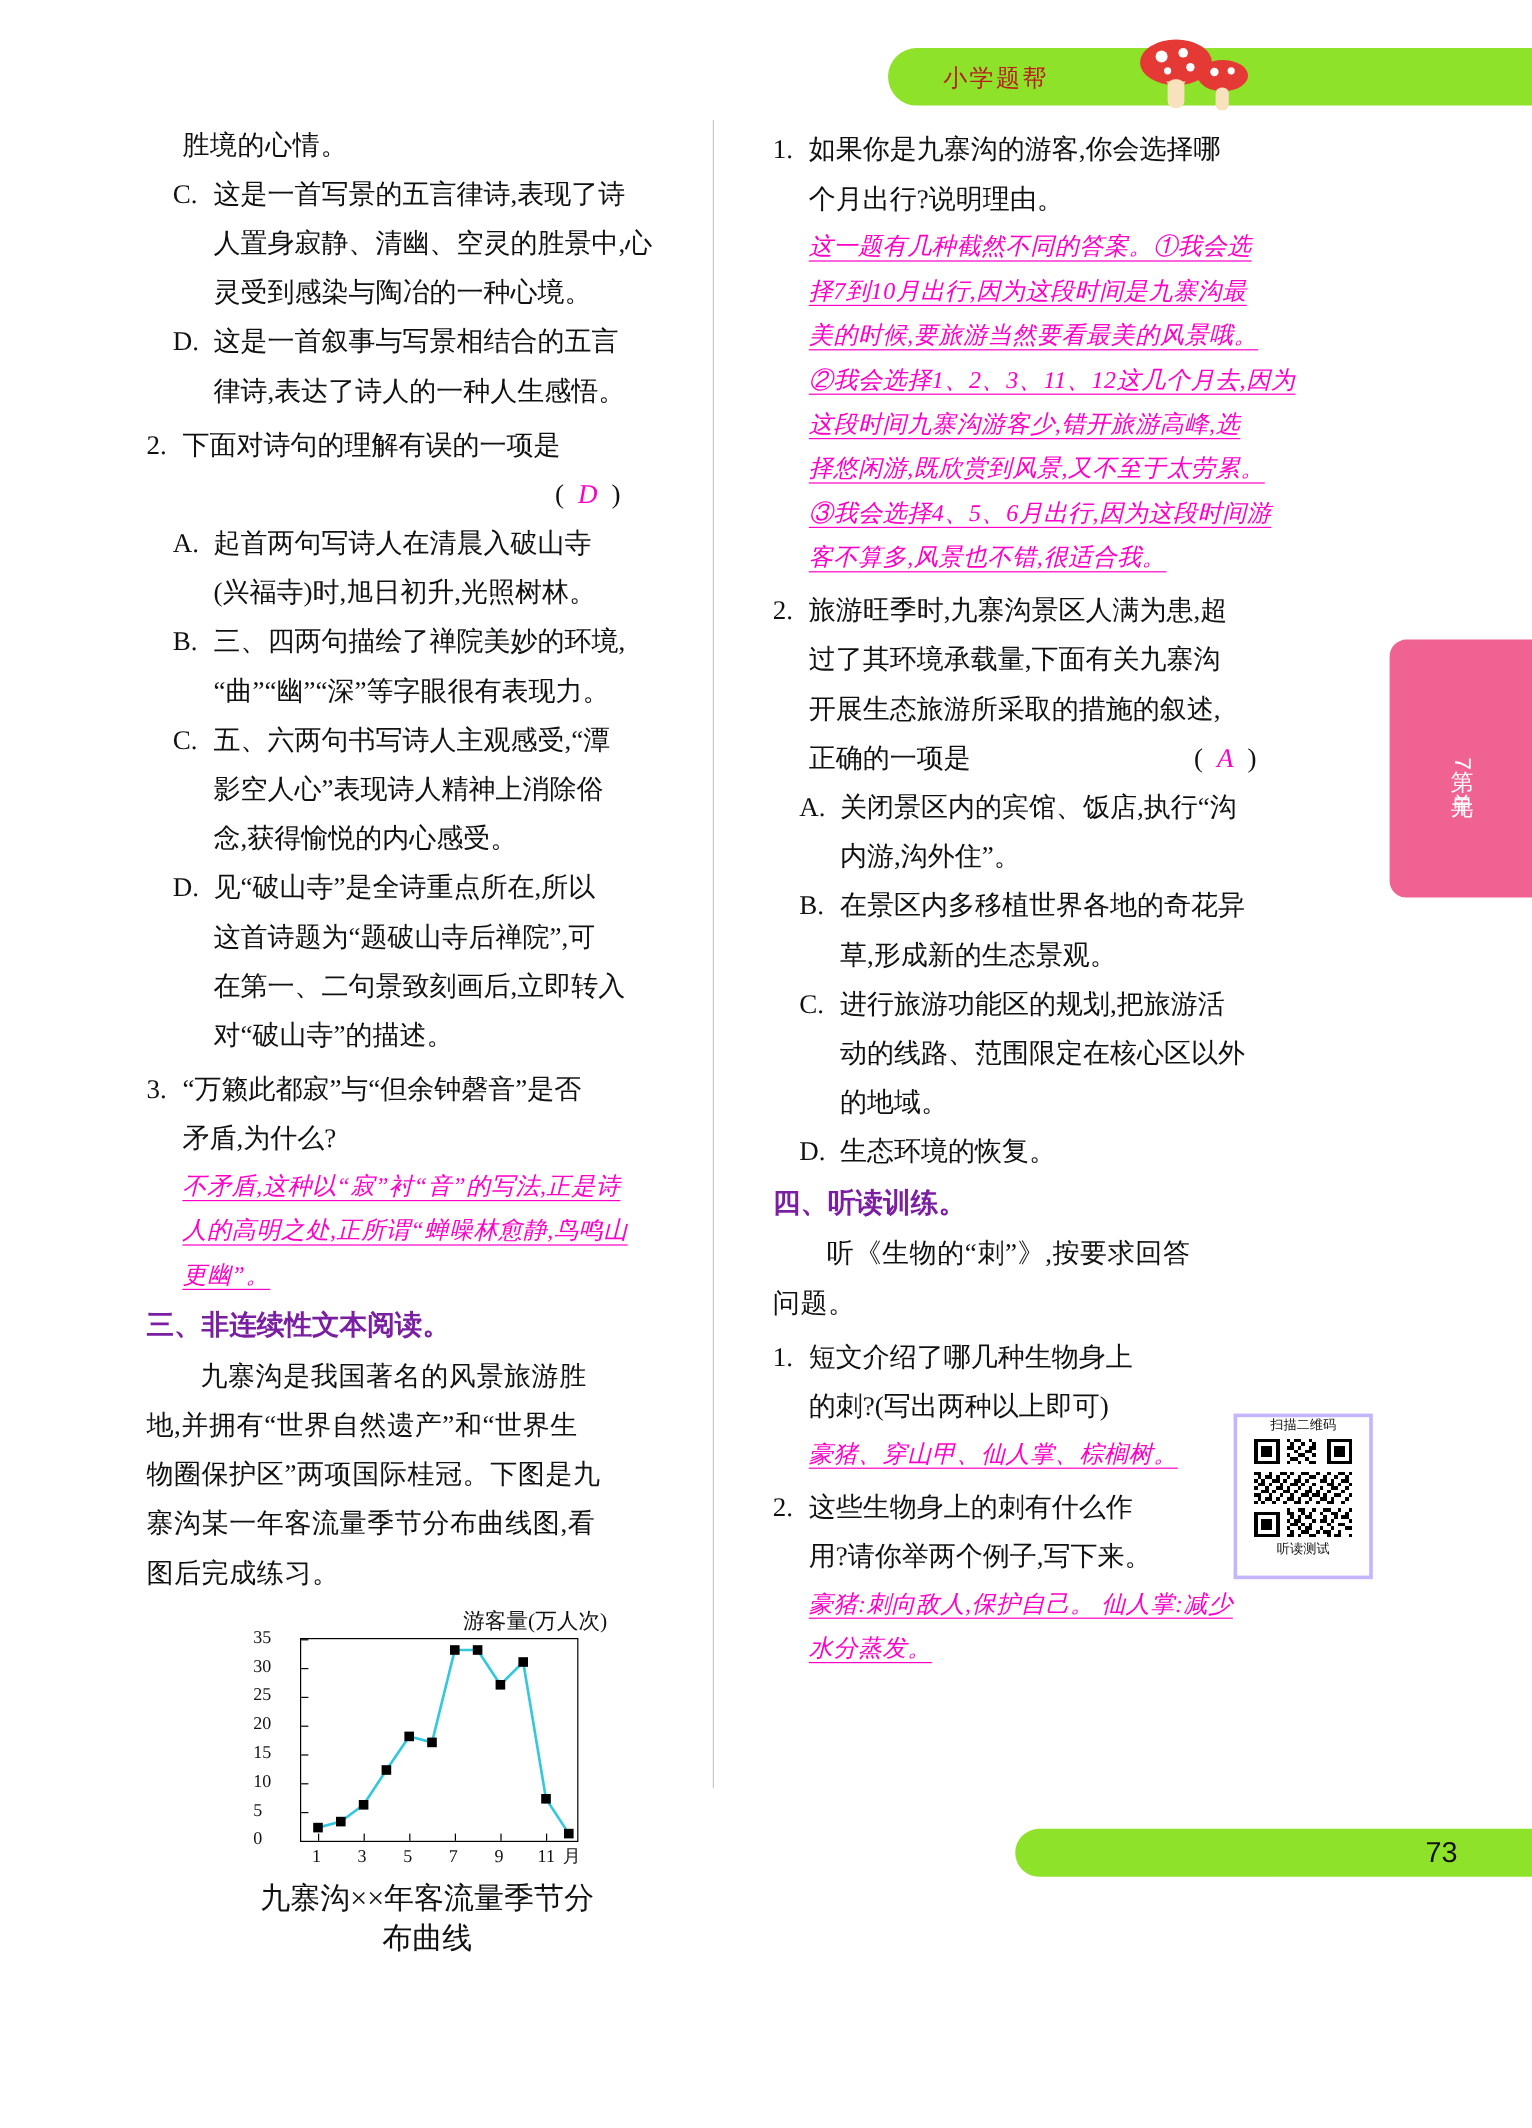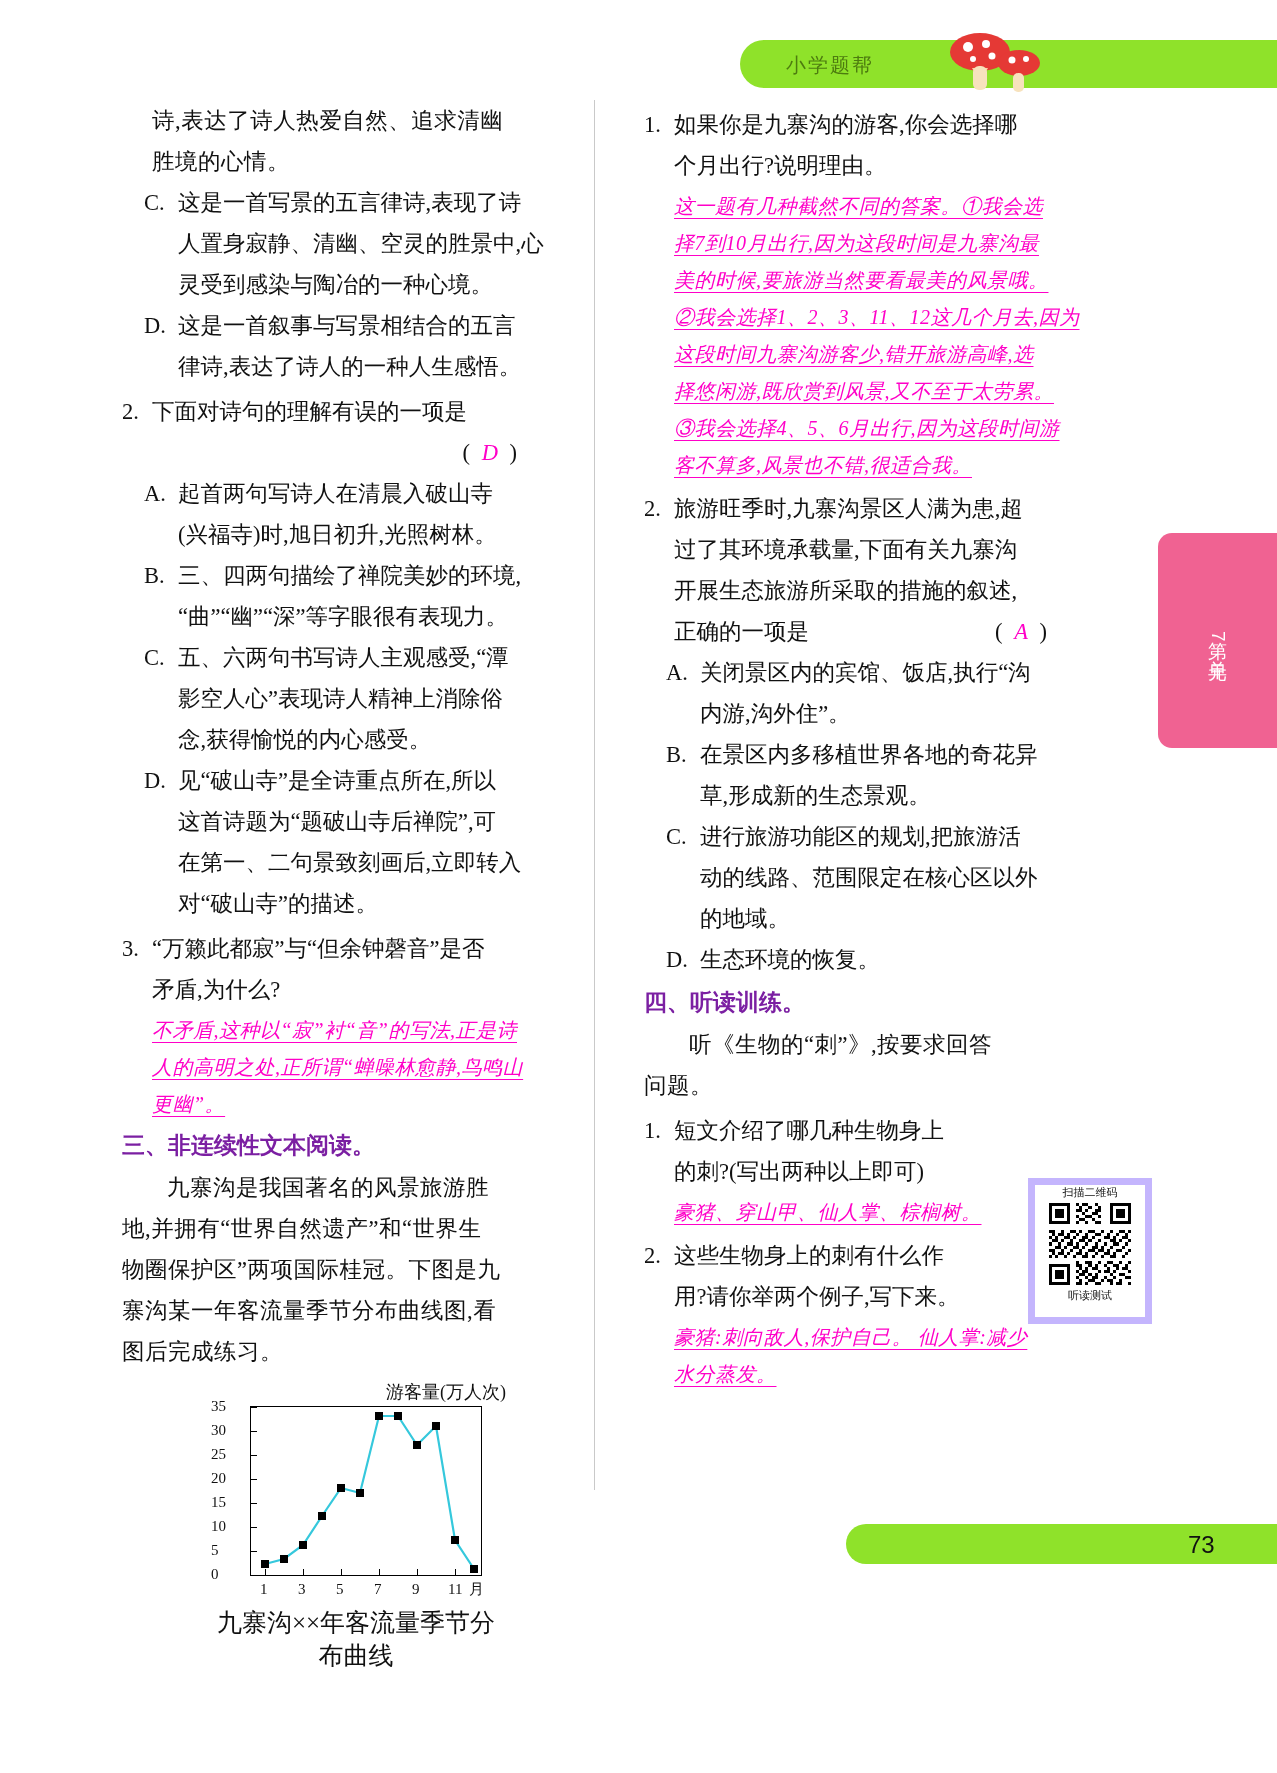--- a/index.html
+++ b/index.html
@@ -11,21 +11,21 @@
     overflow:hidden;
     color:#111;
   }
   
   .header-band{
     position:absolute;top:40px;left:740px;width:537px;height:48px;
     background:#8fe22a;border-radius:24px 0 0 24px;
   }
   .header-title{
     position:absolute;top:52px;left:786px;
-    font-size:20px;letter-spacing:2px;color:#4d7c0f;
+    font-size:20px;letter-spacing:2px;color:#b91c1c;
     font-family:"Liberation Sans","DejaVu Sans",sans-serif;
   }
   .mushroom{position:absolute;top:30px;left:940px;width:110px;height:62px;}
   
   .side-tab{
     position:absolute;top:533px;left:1158px;width:119px;height:215px;
     background:#f06292;border-radius:14px 0 0 14px;
     display:flex;align-items:center;justify-content:center;
   }
   .side-tab span{
@@ -85,21 +85,21 @@
   .chart-title{font-size:18px;text-align:right;margin-bottom:2px;}
   .chart-box{position:relative;width:232px;height:170px;margin-left:44px;border:1.5px solid #000;box-sizing:border-box;}
   .ylab{position:absolute;left:-40px;font-size:15px;line-height:1;}
   .xlab{position:absolute;bottom:-22px;font-size:15px;line-height:1;}
   .tick-y{position:absolute;left:0;width:6px;height:1px;background:#000;}
   .tick-x{position:absolute;bottom:0;width:1px;height:6px;background:#000;}
   .chart-caption{font-size:25px;text-align:center;margin-top:30px;}
   
   .qr-box{
     position:absolute;left:1028px;top:1178px;width:110px;height:132px;
-    border:7px solid #c4b5fd;background:#fff;text-align:center;
+    border:3px solid #c4b5fd;background:#fff;text-align:center;
   }
   .qr-cap{font-size:11px;line-height:14px;font-family:"Liberation Sans","DejaVu Sans",sans-serif;}
   .qr-img{width:88px;height:88px;margin:1px auto 0;display:block;}
 </style>
 </head>
 <body>
 
 <div class="header-band"></div>
 <div class="header-title">小学题帮</div>
 <svg class="mushroom" viewBox="0 0 110 62">
@@ -117,21 +117,20 @@
 </svg>
 
 <div class="side-tab">
   <span>第7单元</span>
 </div>
 
 <div class="divider"></div>
 
 <div class="col col-left">
 
-  <div class="line hang">诗,表达了诗人热爱自然、追求清幽</div>
   <div class="line hang">胜境的心情。</div>
 
   <div class="opt">
     <div class="opt-label">C.</div>
     <div class="opt-body">
       <div>这是一首写景的五言律诗,表现了诗</div>
       <div>人置身寂静、清幽、空灵的胜景中,心</div>
       <div>灵受到感染与陶冶的一种心境。</div>
     </div>
   </div>

